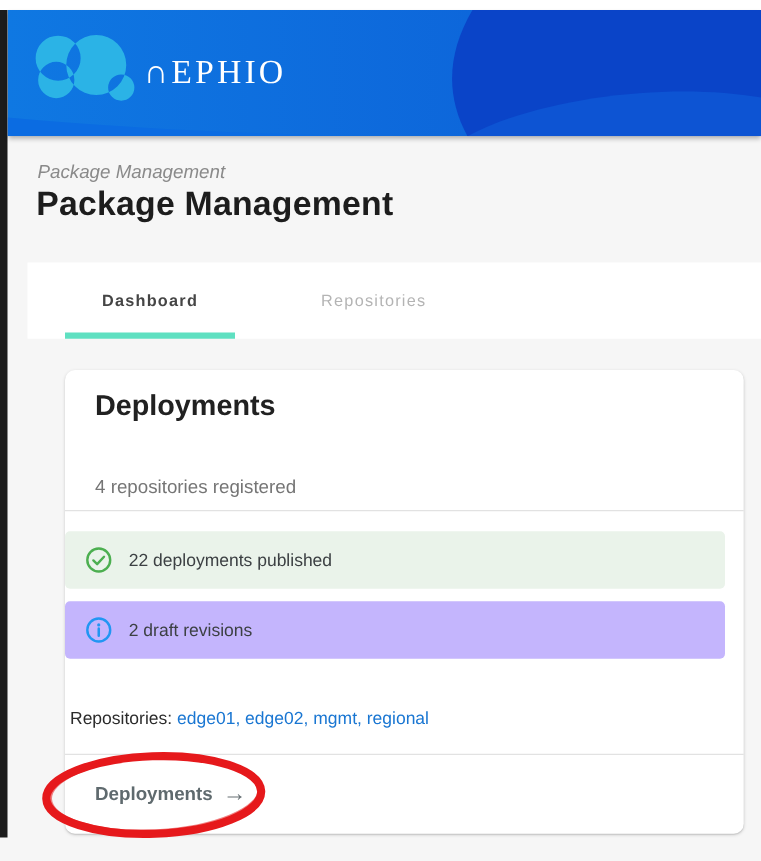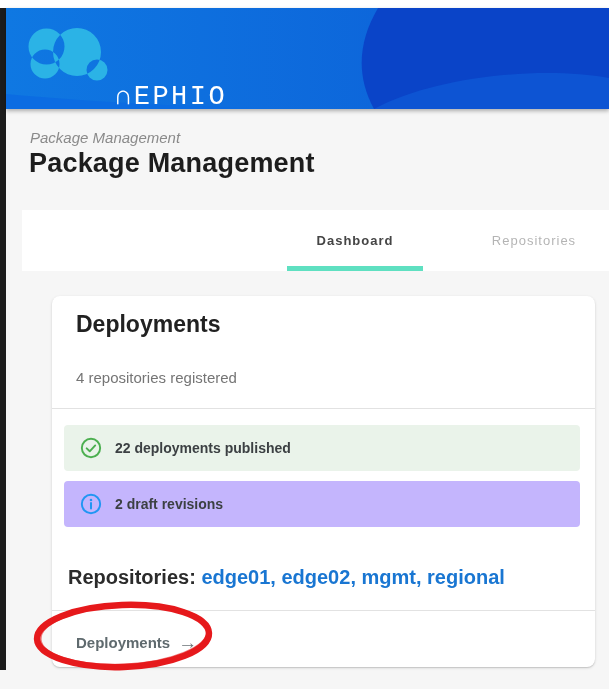--- a/index.html
+++ b/index.html
@@ -13,68 +13,68 @@
 
   
   .banner {
     position:absolute; top:8px; left:6px; width:603px; height:101px;
     box-shadow:0 2px 4px rgba(0,0,0,0.30); overflow:hidden;
   }
   .banner-bg { position:absolute; inset:0; width:100%; height:100%; }
   .logo { position:absolute; top:0; left:0; width:100%; height:100%; display:block; cursor:pointer; }
   .logo-text {
     position:absolute; left:109px; top:36px;
-    font-family:Liberation Mono, monospace; font-weight:300;
-    font-size:27px; letter-spacing:2.5px; color:#ffffff; line-height:1;margin-top:40px;
+    font-family:Liberation Serif, serif; font-weight:300;
+    font-size:27px; letter-spacing:2.5px; color:#ffffff; line-height:1;
   }
 
   
   .breadcrumb {
     position:absolute; top:129px; left:30px;
     font-style:italic; font-size:15px; color:#8a8a8a; cursor:pointer;
   }
   .page-title {
     position:absolute; top:148px; left:29px;
     font-size:27px; font-weight:bold; color:#1d1d1d; letter-spacing:0.2px;
   }
 
   
   .tabbar {
     position:absolute; top:210px; left:22px; right:0; height:61px;
-    background:#ffffff; display:flex; align-items:stretch; padding-left:30px;justify-content:flex-end;
+    background:#ffffff; display:flex; align-items:stretch; padding-left:30px;
   }
   .tab {
     position:relative; display:flex; align-items:center; justify-content:center;
     font-size:13px; letter-spacing:1px; cursor:pointer;
   }
   .tab-active { width:136px; font-weight:bold; color:#454545; }
   .tab-inactive { width:150px; margin-left:36px; color:#9b9b9b; font-weight:normal; opacity:0.75; }
   .tab-underline {
     position:absolute; left:0; right:0; bottom:0; height:5px; background:#5fe0c1;
   }
 
   
   .card {
     position:absolute; top:296px; left:52px; width:543px; height:371px;
     background:#ffffff; border-radius:8px;
     box-shadow:0 1px 3px rgba(0,0,0,0.14), 0 1px 1px rgba(0,0,0,0.10);
   }
   .card-header { padding:15px 24px 0 24px; height:112px; }
   .card-title { font-size:23px; font-weight:bold; color:#212121; }
-  .card-sub { margin-top:31px; font-size:15px; color:#757575; }
+  .card-sub { margin-top:43px; font-size:15px; color:#757575; }
   .divider { height:1px; background:#e2e2e2; }
-  .card-body { padding:16px 15px 0 12px;font-weight:bold; }
+  .card-body { padding:16px 15px 0 0; }
   .alert {
     display:flex; align-items:center; height:46px; border-radius:4px;
     padding:0 16px; font-size:14px; color:#3c4043;
   }
   .alert-success { background:#eaf3ea; margin-bottom:10px; }
   .alert-info { background:#c4b5fd; }
   .alert-icon { width:22px; height:22px; margin-right:13px; flex:0 0 auto; }
-  .repos-row { margin:39px 0 0 4px; font-size:20px; color:#2b2b2b; }
+  .repos-row { margin:39px 0 0 4px; font-size:14px; color:#2b2b2b; }
   .repo-link { color:#1976d2; text-decoration:none; cursor:pointer; }
   .repo-sep { color:#1976d2; }
   .card-footer { height:62px; display:flex; align-items:center; padding:0 24px; }
   .deep-link {
     display:flex; align-items:center; gap:8px; cursor:pointer;
     font-size:15px; font-weight:bold; color:#5f6a6e; text-decoration:none;
   }
   .deep-link-arrow { font-size:19px; font-weight:normal; color:#6b7478; line-height:1; }
 
   

